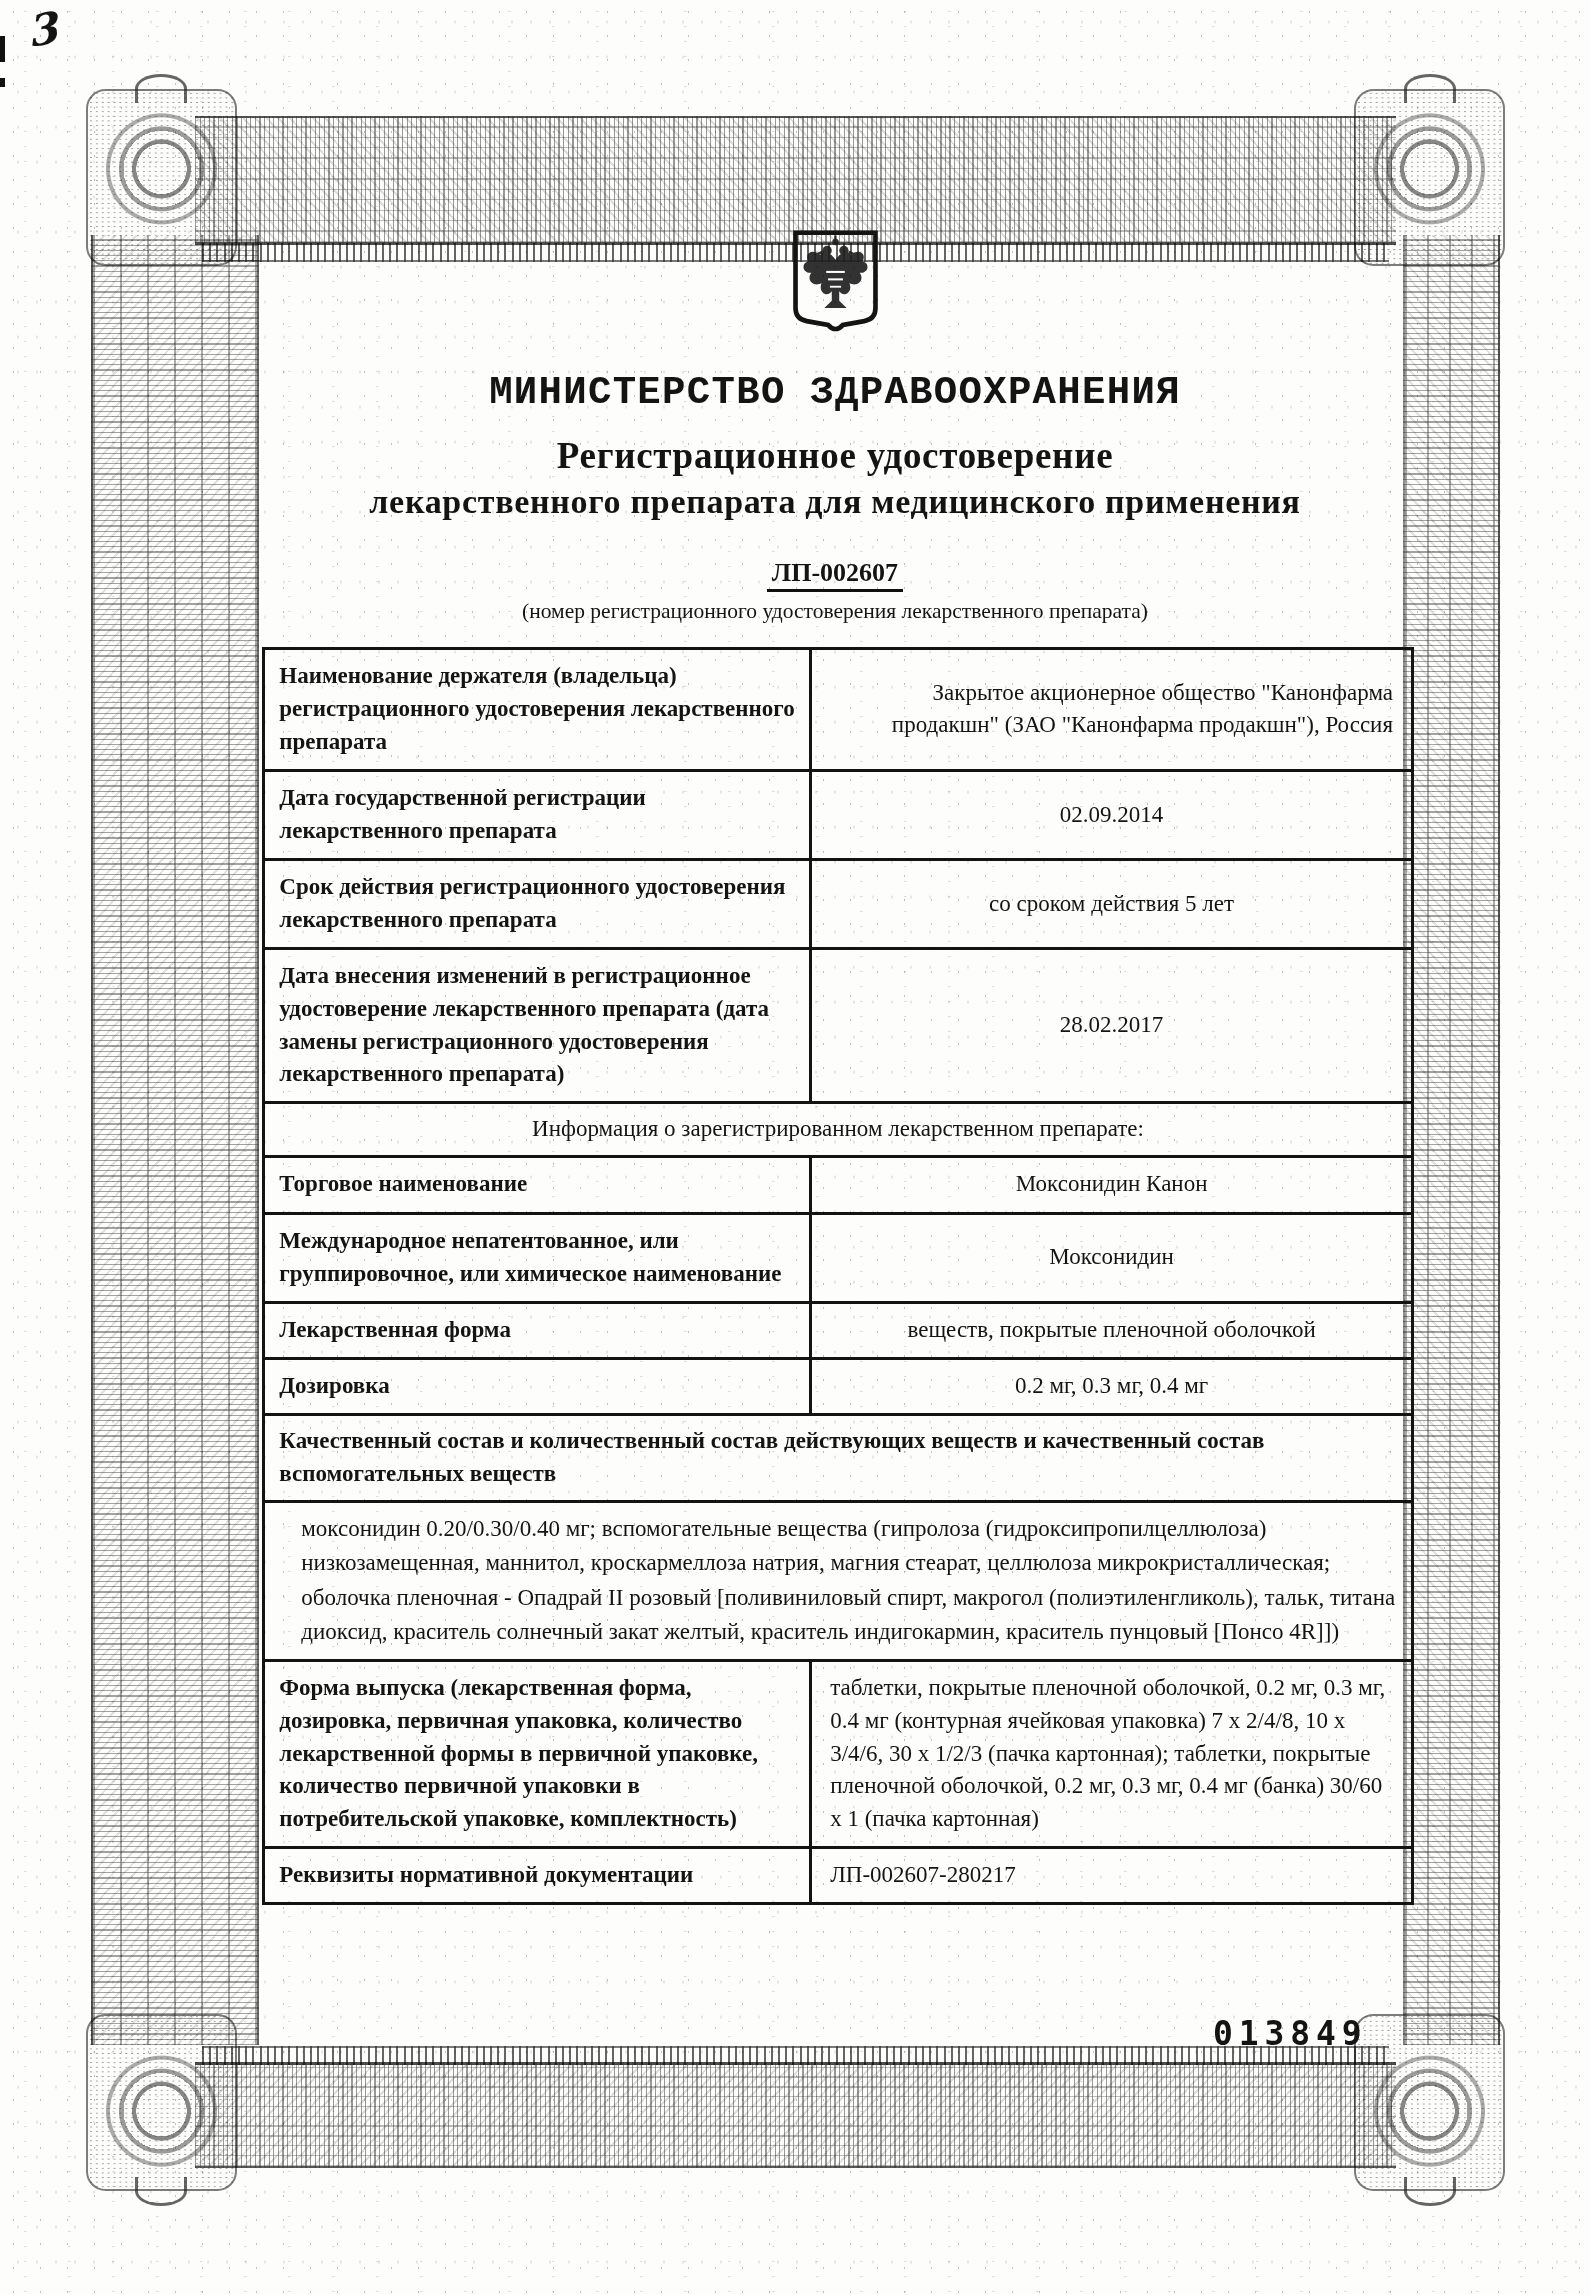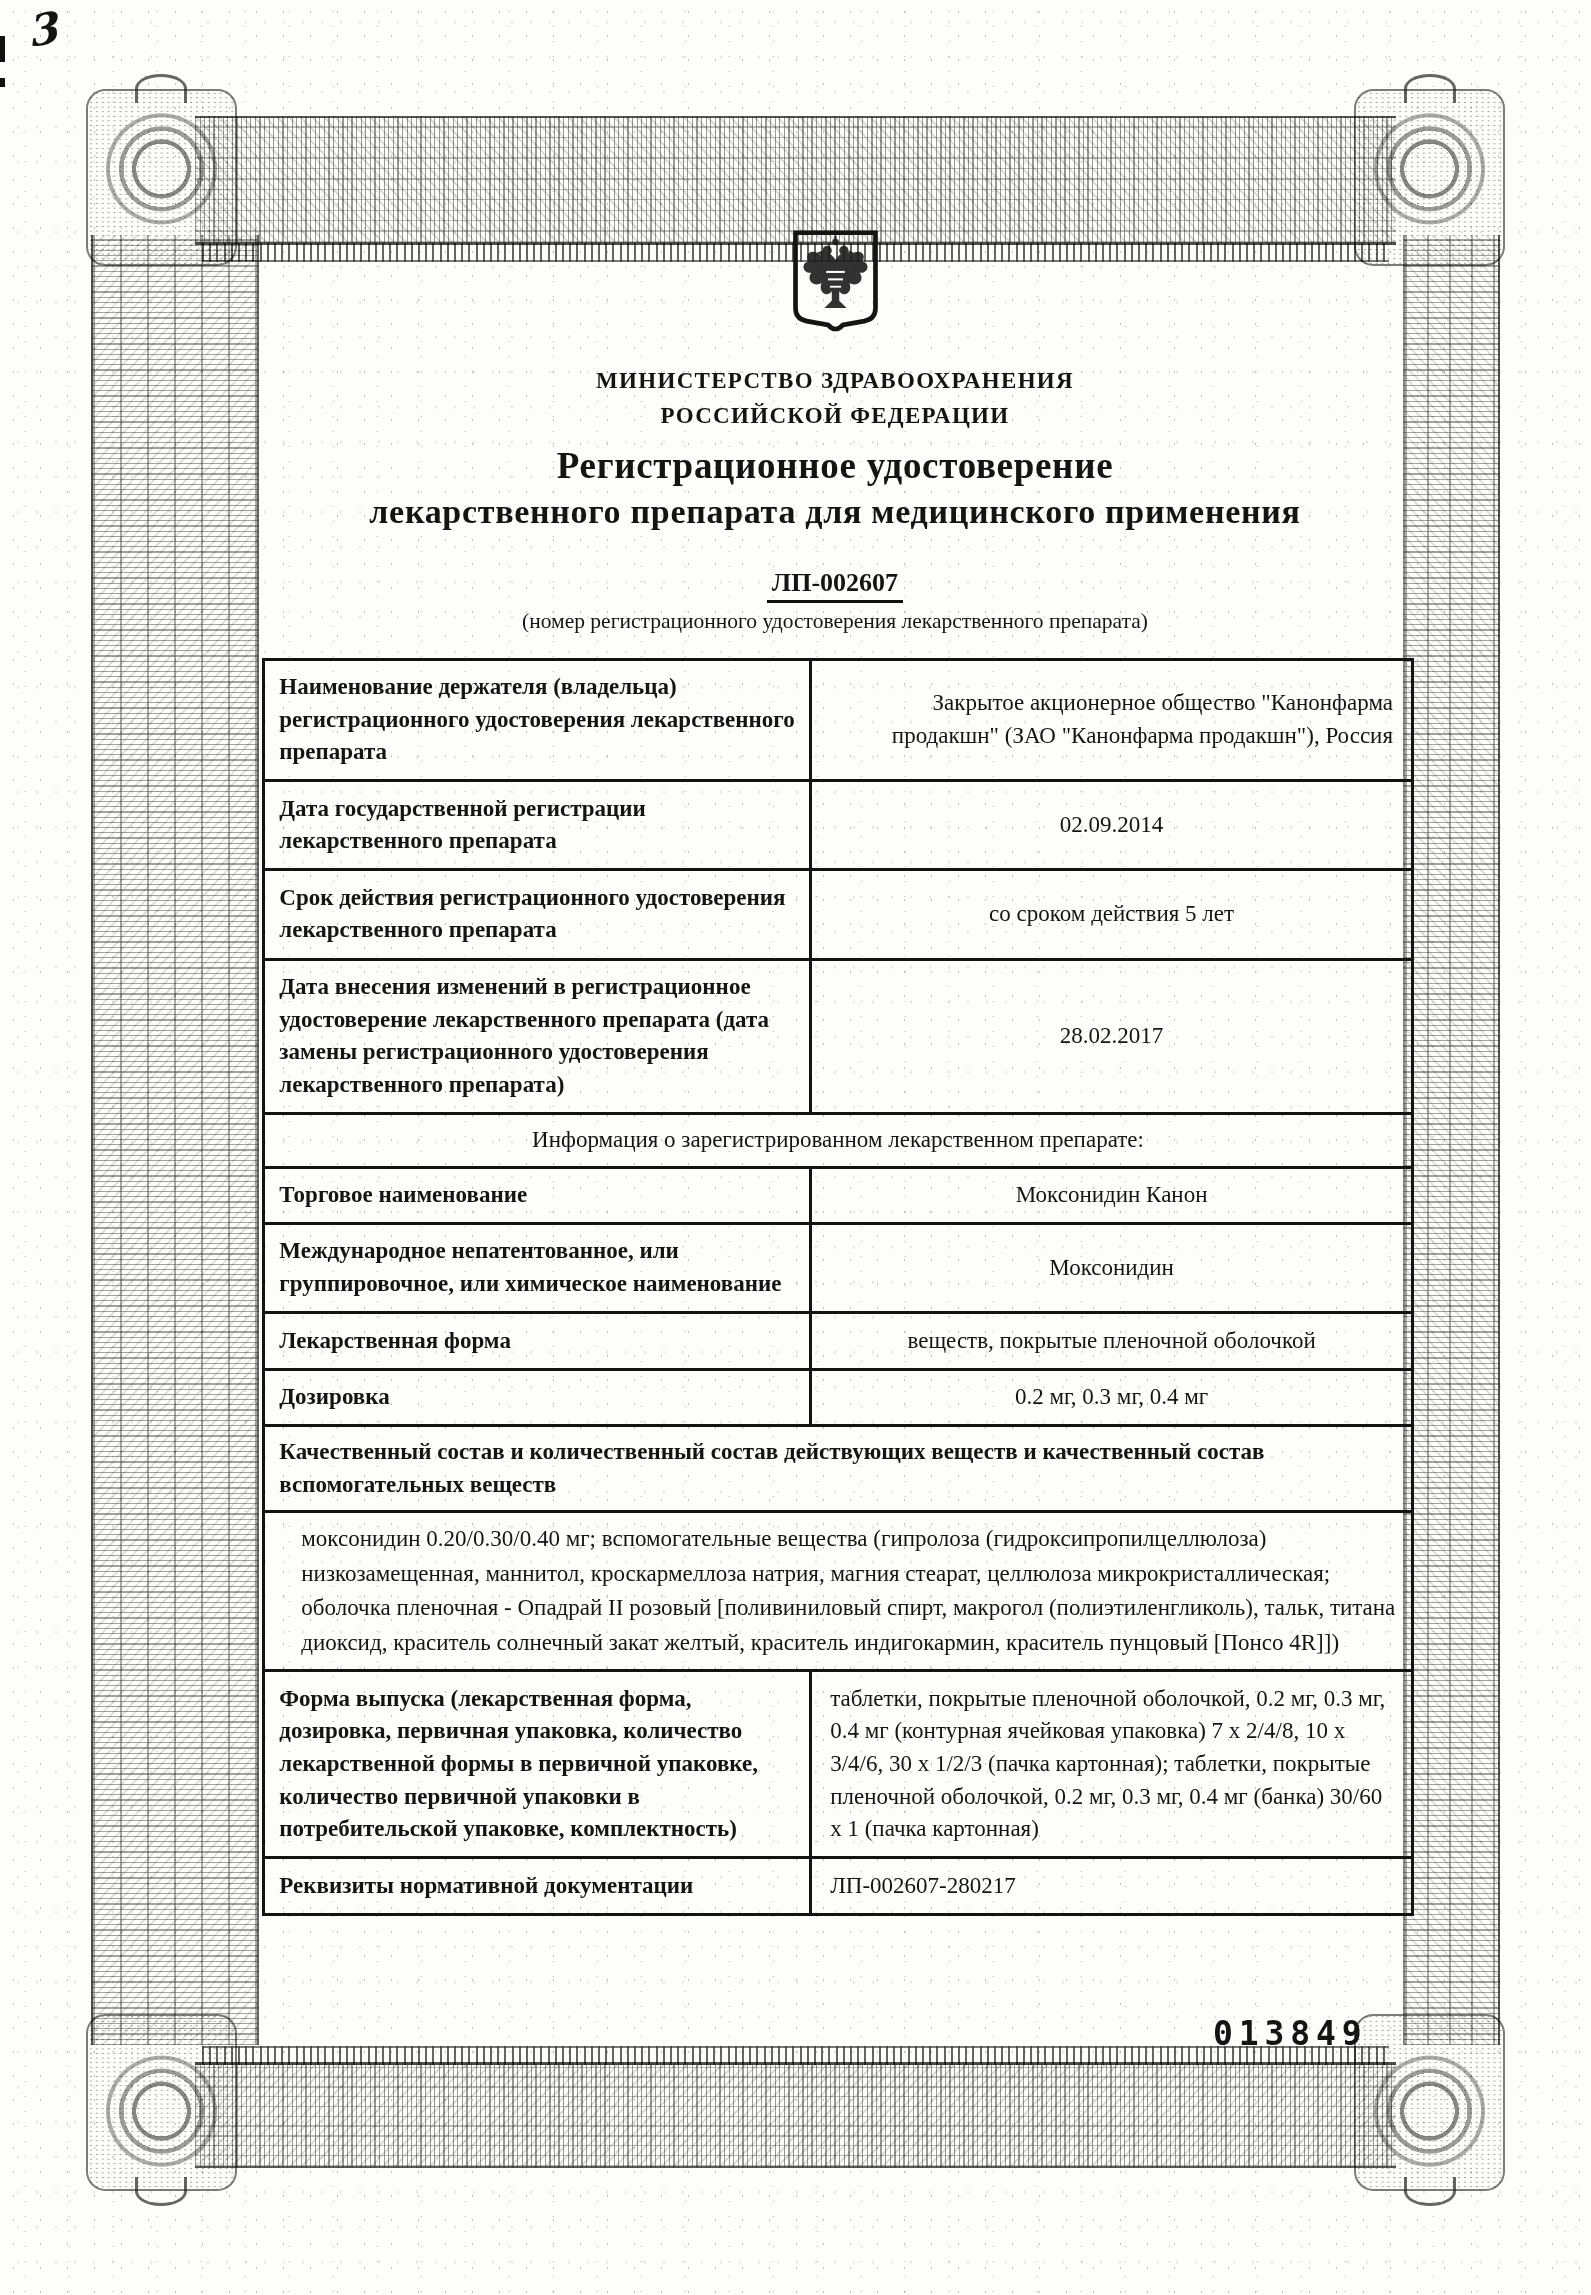--- a/index.html
+++ b/index.html
@@ -101,21 +101,21 @@
     border-radius:50% 50% 0 0;
   }
   .c-tl{left:-5.2px;top:-9px;}
   .c-tr{right:-5.2px;top:-9px;}
   .c-bl{left:-5.2px;bottom:-9px;transform:scaleY(-1);}
   .c-br{right:-5.2px;bottom:-9px;transform:scaleY(-1);}
 
   
   .content{position:absolute;left:262px;top:98px;width:1146px;z-index:10;text-align:center;}
   .emblem{margin-top:132px;display:inline-block;}
-  .ministry{margin-top:26px;font-weight:bold;font-size:23px;line-height:1.5;letter-spacing:1.3px;}
+  .ministry{margin-top:26px;font-weight:bold;font-size:39px;line-height:1.5;letter-spacing:1.3px;font-family:Liberation Mono, monospace;}
   .doc-title{margin-top:9px;font-weight:bold;letter-spacing:0.7px;}
   .doc-title .t1{font-size:37px;line-height:1.3;}
   .doc-title .t2{font-size:34px;line-height:1.3;}
   .reg-num{margin-top:34px;}
   .reg-num span{
     display:inline-block;font-weight:bold;font-size:26px;
     border-bottom:3.3px solid #101010;padding:0 5.2px 1.3px 5.2px;
   }
   .reg-caption{margin-top:6.5px;font-size:21.5px;}
 
@@ -196,21 +196,20 @@
       </g>
       <g fill="#fdfdfc">
         <rect x="40" y="44" width="20" height="2.2"></rect>
         <rect x="42" y="52" width="16" height="2.2"></rect>
         <rect x="44" y="60" width="12" height="2"></rect>
       </g>
     </svg>
 
     <div class="ministry">
       <div>МИНИСТЕРСТВО ЗДРАВООХРАНЕНИЯ</div>
-      <div>РОССИЙСКОЙ ФЕДЕРАЦИИ</div>
     </div>
 
     <div class="doc-title">
       <div class="t1">Регистрационное удостоверение</div>
       <div class="t2">лекарственного препарата для медицинского применения</div>
     </div>
 
     <div class="reg-num">
       <span>ЛП-002607</span>
     </div>

